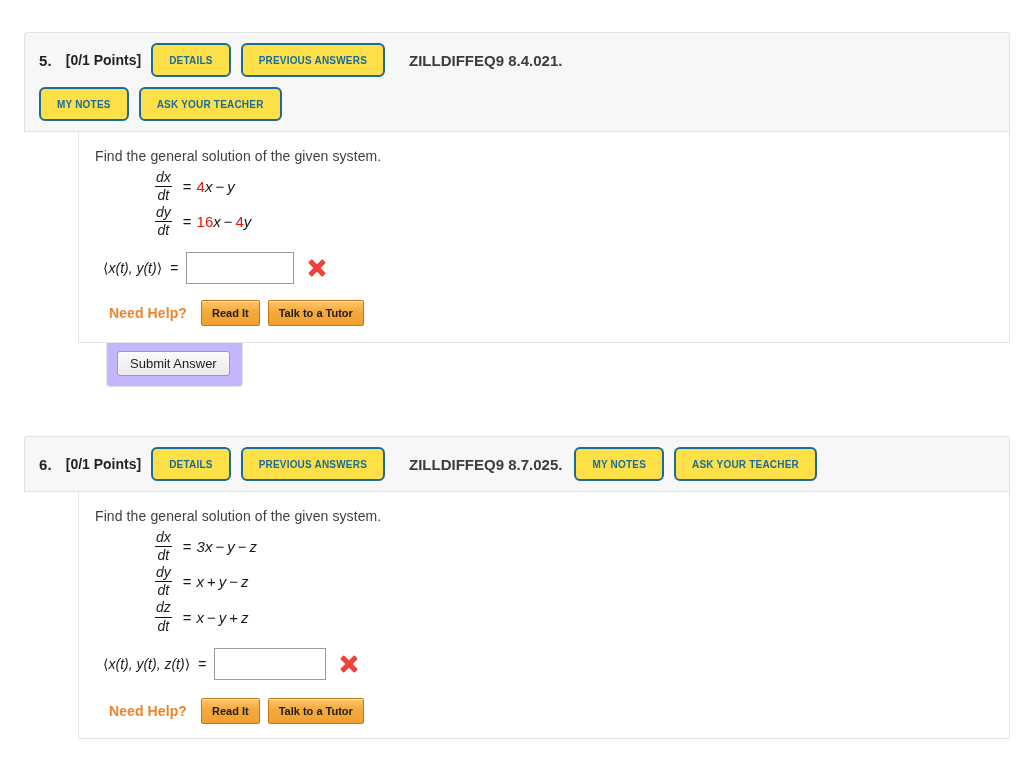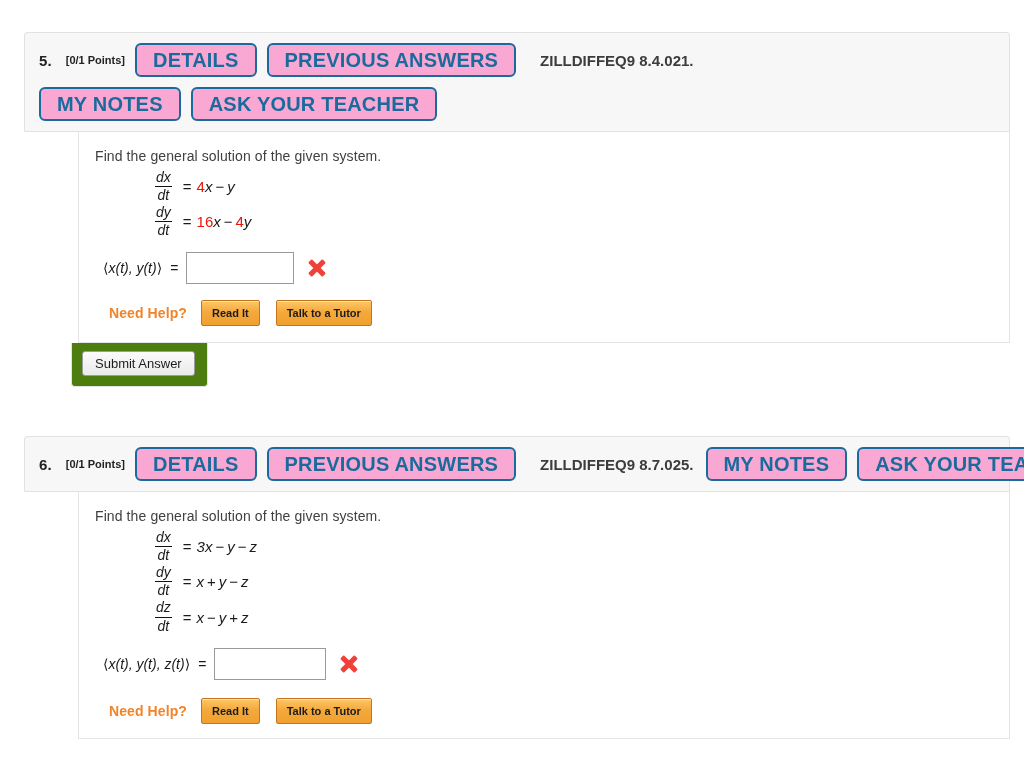--- a/index.html
+++ b/index.html
@@ -47,21 +47,21 @@
   .hdr-row + .hdr-row { margin-top: 10px; }
 
   .q-num {
     font-size: 15px;
     font-weight: bold;
     color: #222;
     white-space: nowrap;
     letter-spacing: .1px;
   }
   .q-points {
-    font-size: 11px;
+    font-size: 14px;
     font-weight: bold;
     color: #222;
     white-space: nowrap;
     margin-left: 4px;
   }
   .q-id {
     font-size: 15px;
     font-weight: bold;
     color: #3c3c3c;
     white-space: nowrap;
@@ -70,23 +70,23 @@
   }
 
   .pill {
     display: inline-flex;
     align-items: center;
     justify-content: center;
     height: 34px;
     padding: 0 16px;
     border: 2px solid #1a6b9c;
     border-radius: 6px;
-    background: #f9a8d4;
+    background: #fde047;
     color: #1a6b9c;
-    font-size: 20px;
+    font-size: 10px;
     font-weight: bold;
     letter-spacing: .2px;
     white-space: nowrap;
     cursor: pointer;
     box-sizing: border-box;
   }
 
   
   .q-body-wrap {
     position: relative;
@@ -220,43 +220,43 @@
     color: #f0842a;
     margin-right: 14px;
     letter-spacing: .1px;
   }
   .help-btn {
     display: inline-flex;
     align-items: center;
     justify-content: center;
     height: 19px;
     padding: 12px 10px;
-    margin-right: 16px;
+    margin-right: 8px;
     border: 1px solid #c4751a;
     border-radius: 2px;
     background: linear-gradient(to bottom, #fcc76a 0%, #f5a93b 45%, #efa030 100%);
     box-shadow: inset 0 1px 0 #ffe3ab;
     color: #1c1c1c;
     font-size: 11px;
     font-weight: bold;
     white-space: nowrap;
     cursor: pointer;
     box-sizing: border-box;
   }
 
   
   .submit-tab {
     position: relative;
-    margin-left: 47px;
+    margin-left: 82px;
     width: 137px;
     box-sizing: border-box;
     border: 1px solid #e4e4e4;
     border-top: none;
     border-radius: 0 0 4px 4px;
-    background: #4d7c0f;
+    background: #c4b5fd;
     padding: 8px 0 10px 10px;
   }
   .submit-btn {
     display: inline-block;
     padding: 4px 12px;
     border: 1px solid #9c9c9c;
     border-radius: 3px;
     background: linear-gradient(to bottom, #fbfbfb 0%, #eaeaea 100%);
     font-family: "Liberation Sans", sans-serif;
     font-size: 13px;

